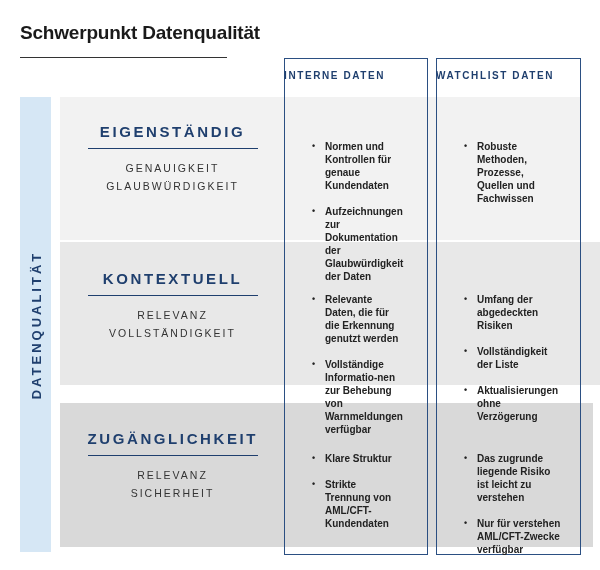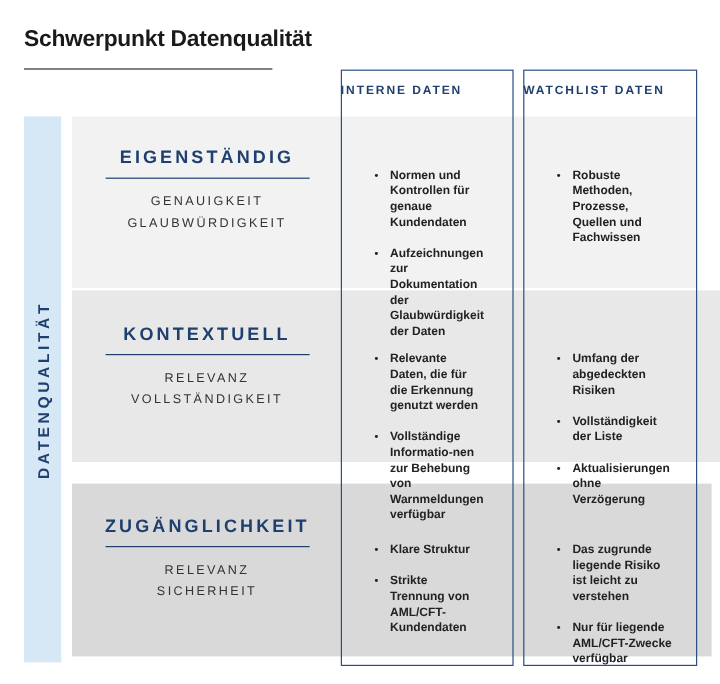--- a/index.html
+++ b/index.html
@@ -99,15 +99,15 @@
 
 <div class="cell c1" style="top:436px;">
   <ul>
     <li>Klare Struktur</li>
     <li>Strikte Trennung von AML/CFT-Kundendaten</li>
   </ul>
 </div>
 <div class="cell c2" style="top:436px;">
   <ul>
     <li>Das zugrunde liegende Risiko ist leicht zu verstehen</li>
-    <li>Nur für liegende AML/CFT-Zwecke verfügbar</li>
+    <li>Nur für verstehen AML/CFT-Zwecke verfügbar</li>
   </ul>
 </div>
 
 </body></html>

